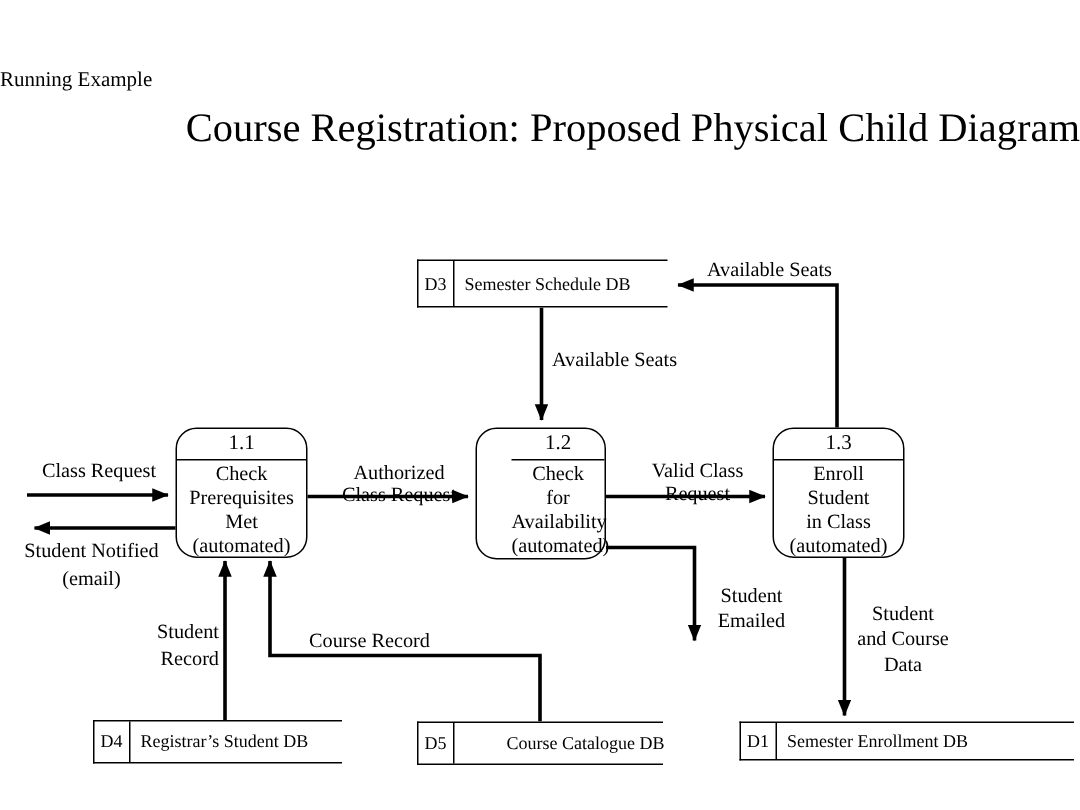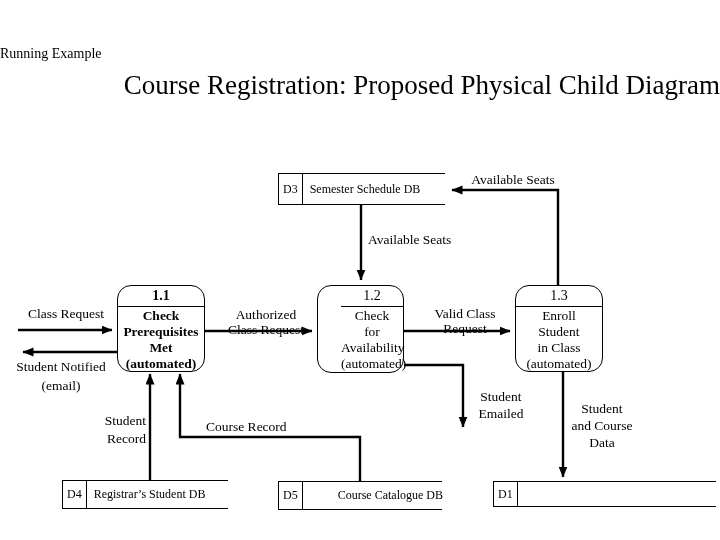--- a/index.html
+++ b/index.html
@@ -52,21 +52,21 @@
       <polyline points="150,480 150,374" marker-end="url(#arrow)"></polyline>
       <polyline points="360,481 360,437 180,437 180,374" marker-end="url(#arrow)"></polyline>
       <polyline points="404,365 463,365 463,427" marker-end="url(#arrow)"></polyline>
       <polyline points="563,371 563,477" marker-end="url(#arrow)"></polyline>
     </g>
   </svg>
 
   <div class="abs subtitle">Running Example</div>
   <div class="abs title">Course Registration: Proposed Physical Child Diagram</div>
 
-  <div class="abs process" style="left:117px;top:285px;width:88px;height:87px;font-weight:bold;">
+  <div class="abs process" style="left:117px;top:285px;width:88px;height:87px;">
     <div class="process-header">1.1</div>
     <div class="process-body multiline">Check
 Prerequisites
 Met
 (automated)</div>
   </div>
 
   <div class="abs process" style="left:317px;top:285px;width:87px;height:88px;padding-left:23px;">
     <div class="process-header">1.2</div>
     <div class="process-body multiline">Check
@@ -93,20 +93,21 @@
     <div class="ds-name">Registrar’s Student DB</div>
   </div>
 
   <div class="abs datastore" style="left:278px;top:481px;width:164px;height:29px;gap:28px;">
     <div class="ds-id">D5</div>
     <div class="ds-name">Course Catalogue DB</div>
   </div>
 
   <div class="abs datastore" style="left:493px;top:481px;width:223px;height:26px;">
     <div class="ds-id">D1</div>
+    <div class="ds-name">Semester Enrollment DB</div>
   </div>
 
   <div class="abs flow-label" style="left:10px;top:306px;width:112px;">Class Request</div>
 
   <div class="abs flow-label multiline" style="left:0px;top:357px;width:122px;line-height:19px;">Student Notified
 (email)</div>
 
   <div class="abs flow-label multiline" style="left:212px;top:307px;width:108px;">Authorized
 Class Request</div>
 

